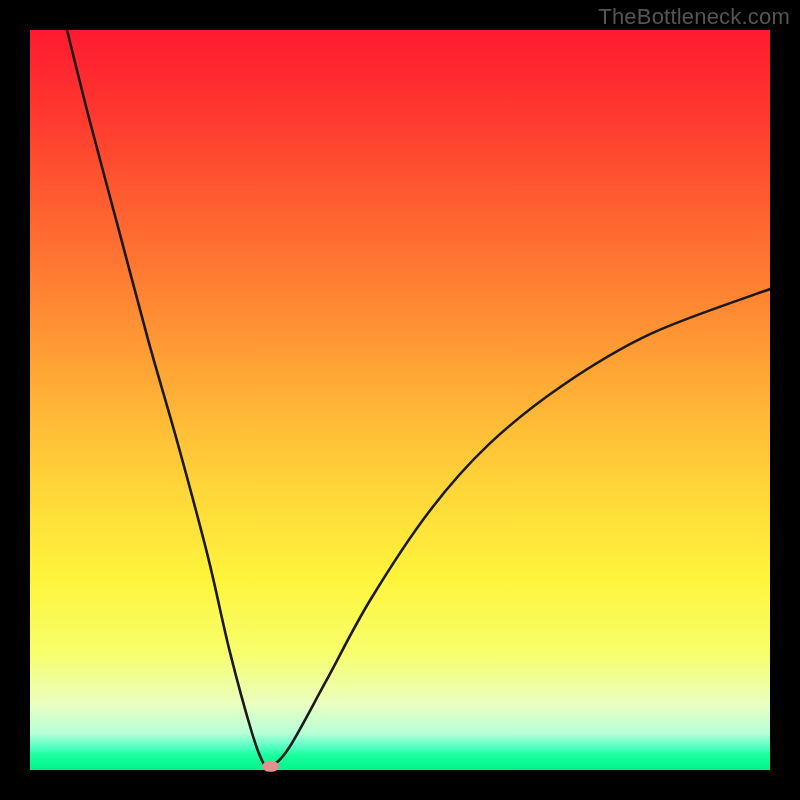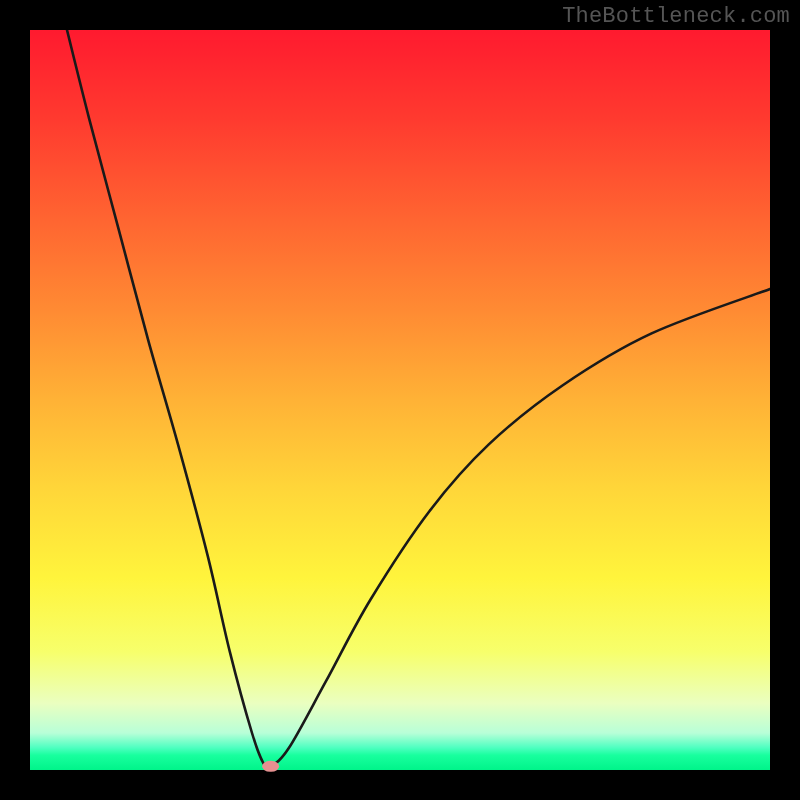--- a/index.html
+++ b/index.html
@@ -2,21 +2,20 @@
 <html><head>
 <meta charset="utf-8">
 <style>
   * { margin: 0; padding: 0; box-sizing: border-box; }
   html, body { width: 800px; height: 800px; overflow: hidden; background: #000; font-family: Arial, Helvetica, sans-serif; }
   .stage {
     position: relative;
     width: 800px;
     height: 584px;
     background: #000;
-    font-family: Liberation Mono, monospace;
   }
   .watermark {
     position: absolute;
     top: 4px;
     right: 10px;
     color: #555;
     font-size: 22px;
     font-weight: 400;
     letter-spacing: 0.2px;
     z-index: 3;

